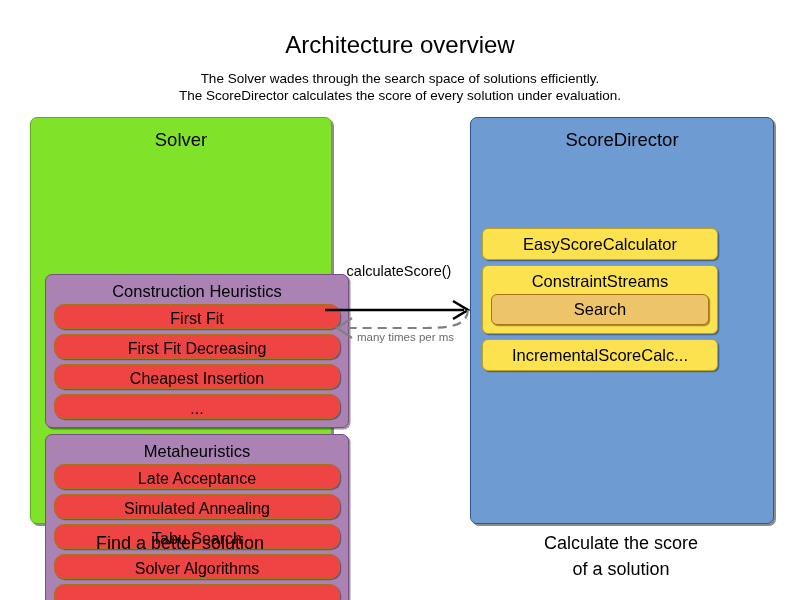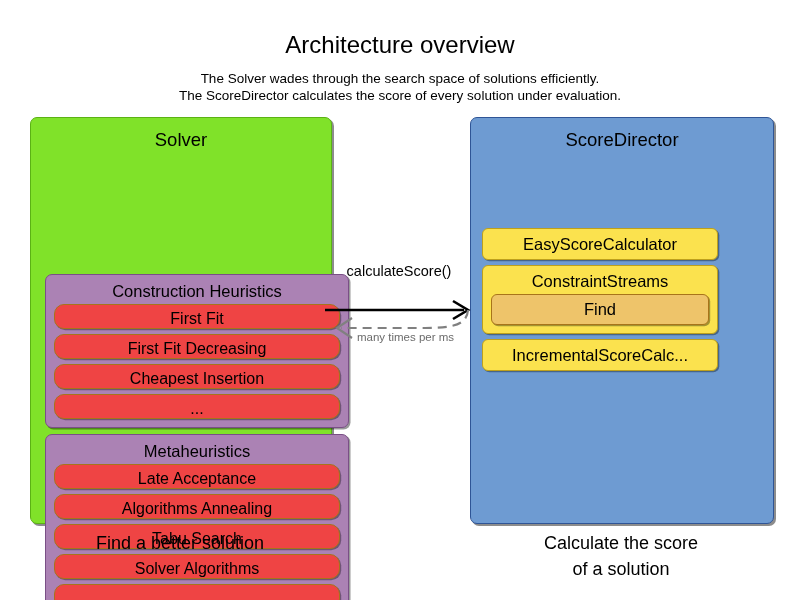--- a/index.html
+++ b/index.html
@@ -215,39 +215,39 @@
       <div class="leaf">First Fit Decreasing</div>
       <div class="leaf">Cheapest Insertion</div>
       <div class="leaf">...</div>
     </div>
   </div>
 
   <div class="group-box" id="metaheuristics">
     <div class="group-title">Metaheuristics</div>
     <div class="group-items">
       <div class="leaf">Late Acceptance</div>
-      <div class="leaf">Algorithms Annealing</div>
+      <div class="leaf">Simulated Annealing</div>
       <div class="leaf">Tabu Search</div>
       <div class="leaf">Solver Algorithms</div>
       <div class="leaf">...</div>
     </div>
   </div>
 </div>
 
 <div class="panel" id="scoredirector-panel">
   <div class="panel-title" id="scoredirector-title">ScoreDirector</div>
 
   <div id="calculators">
     <div class="calc">
       <div>EasyScoreCalculator</div>
     </div>
     <div class="calc">
       <div>ConstraintStreams</div>
       <div class="calc-nested-wrap">
-        <div class="calc-nested">Find</div>
+        <div class="calc-nested">Search</div>
       </div>
     </div>
     <div class="calc">
       <div>IncrementalScoreCalc...</div>
     </div>
   </div>
 </div>
 
 <div id="arrows">
   <div id="call-label">calculateScore()</div>

